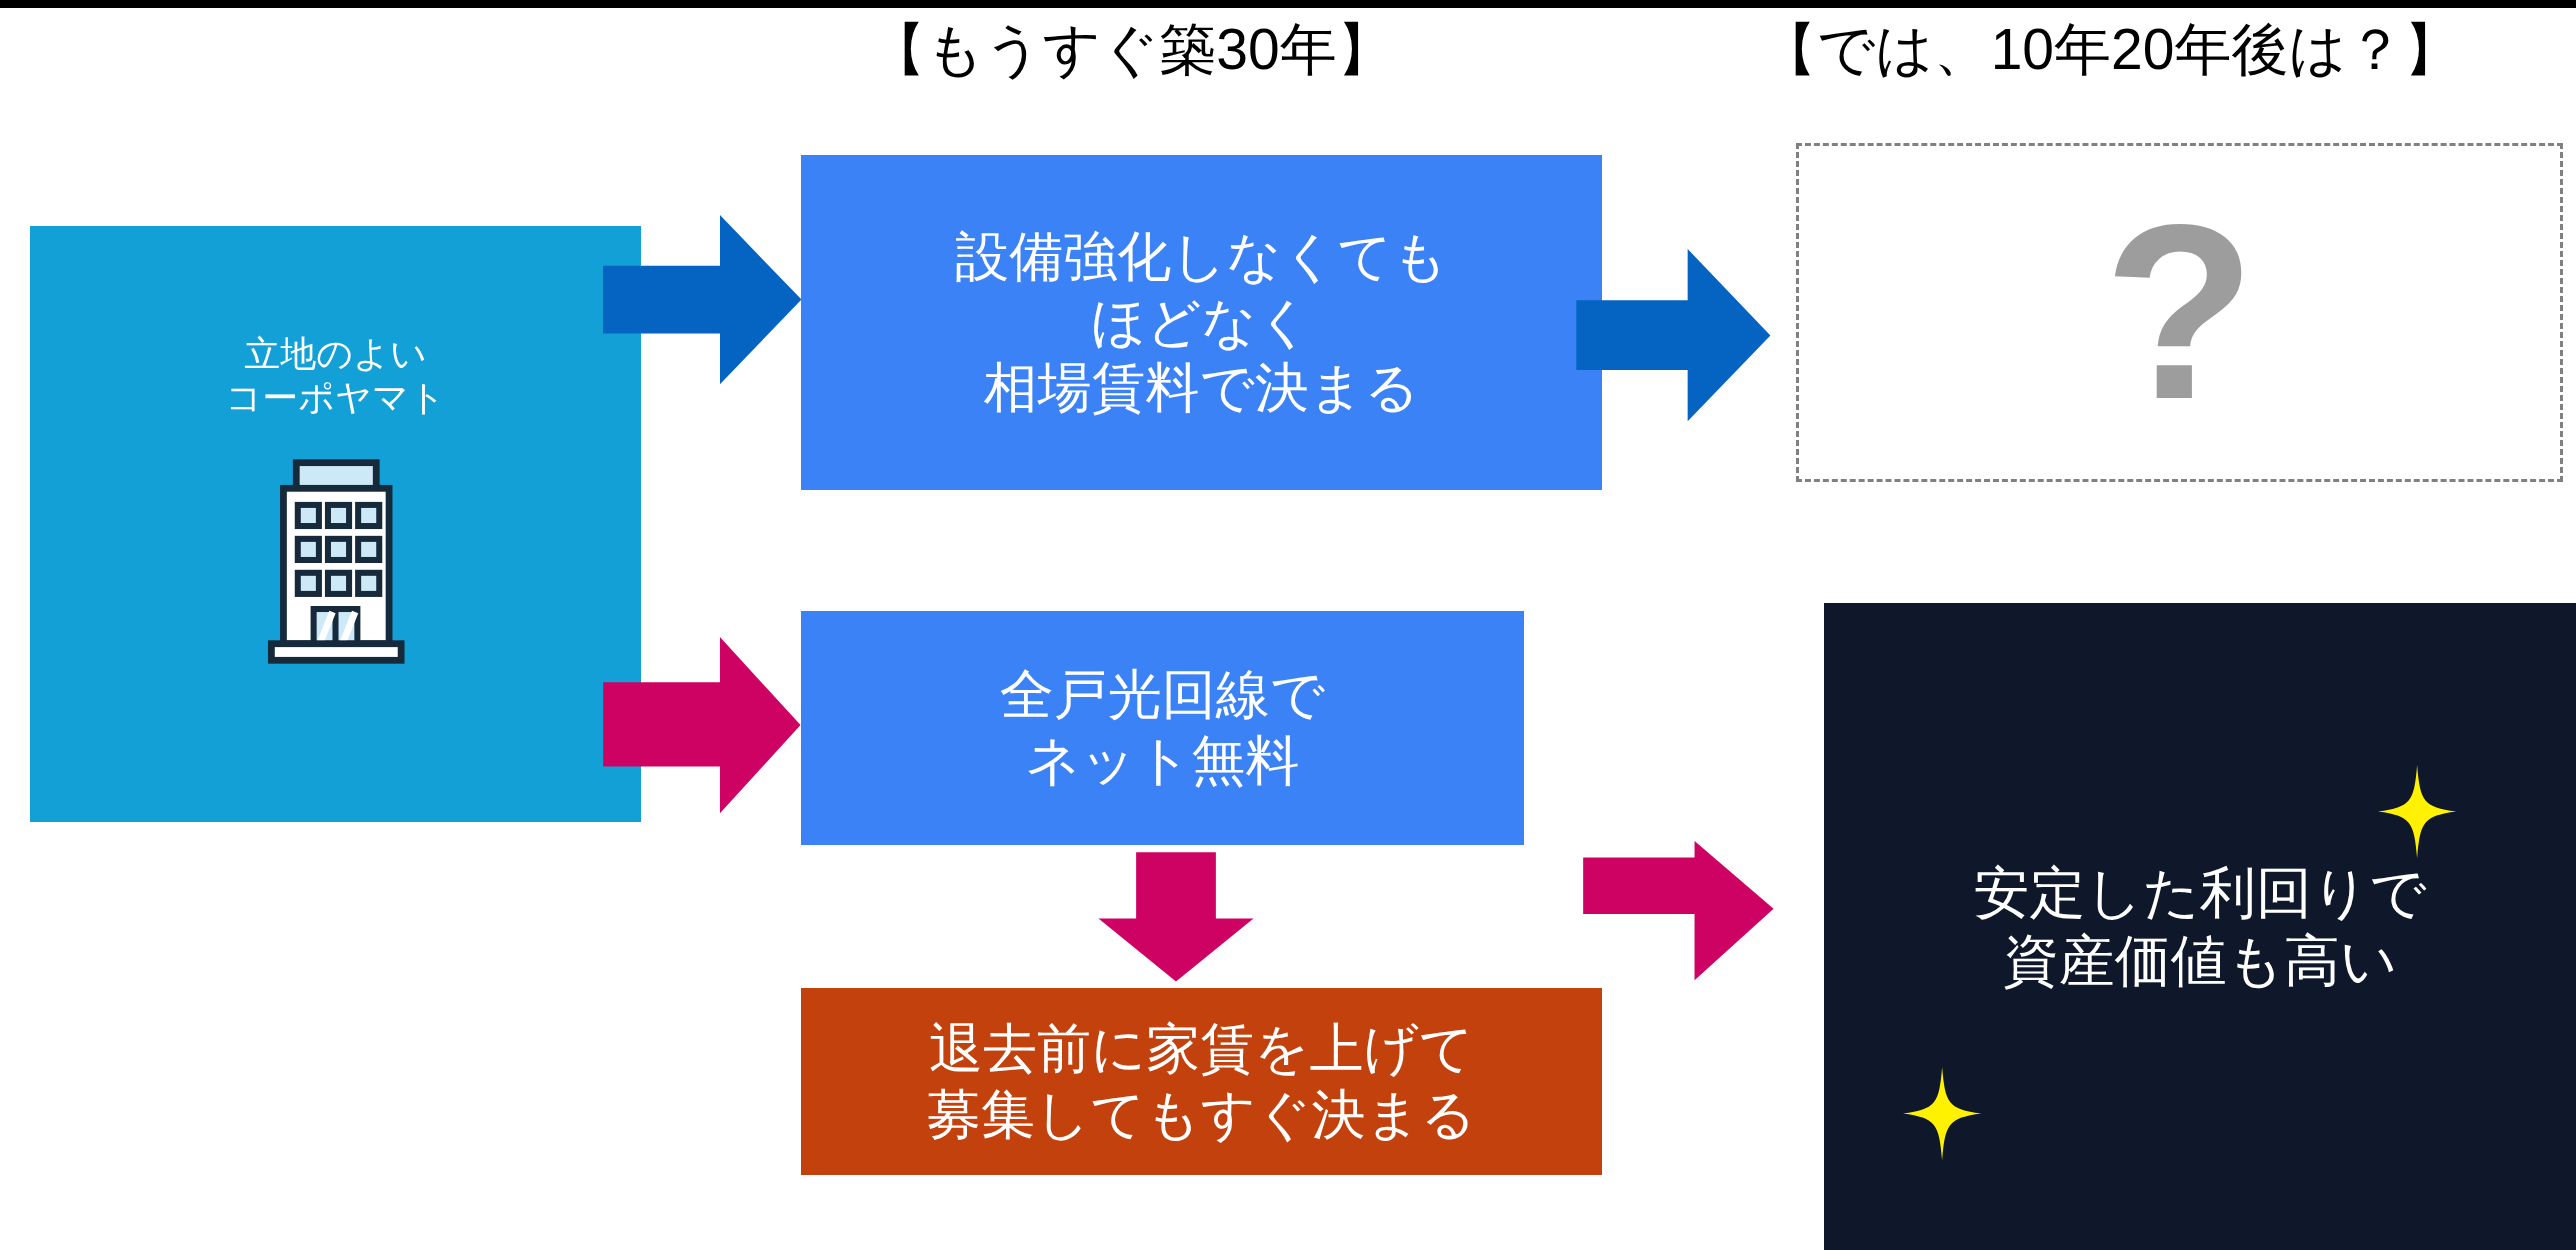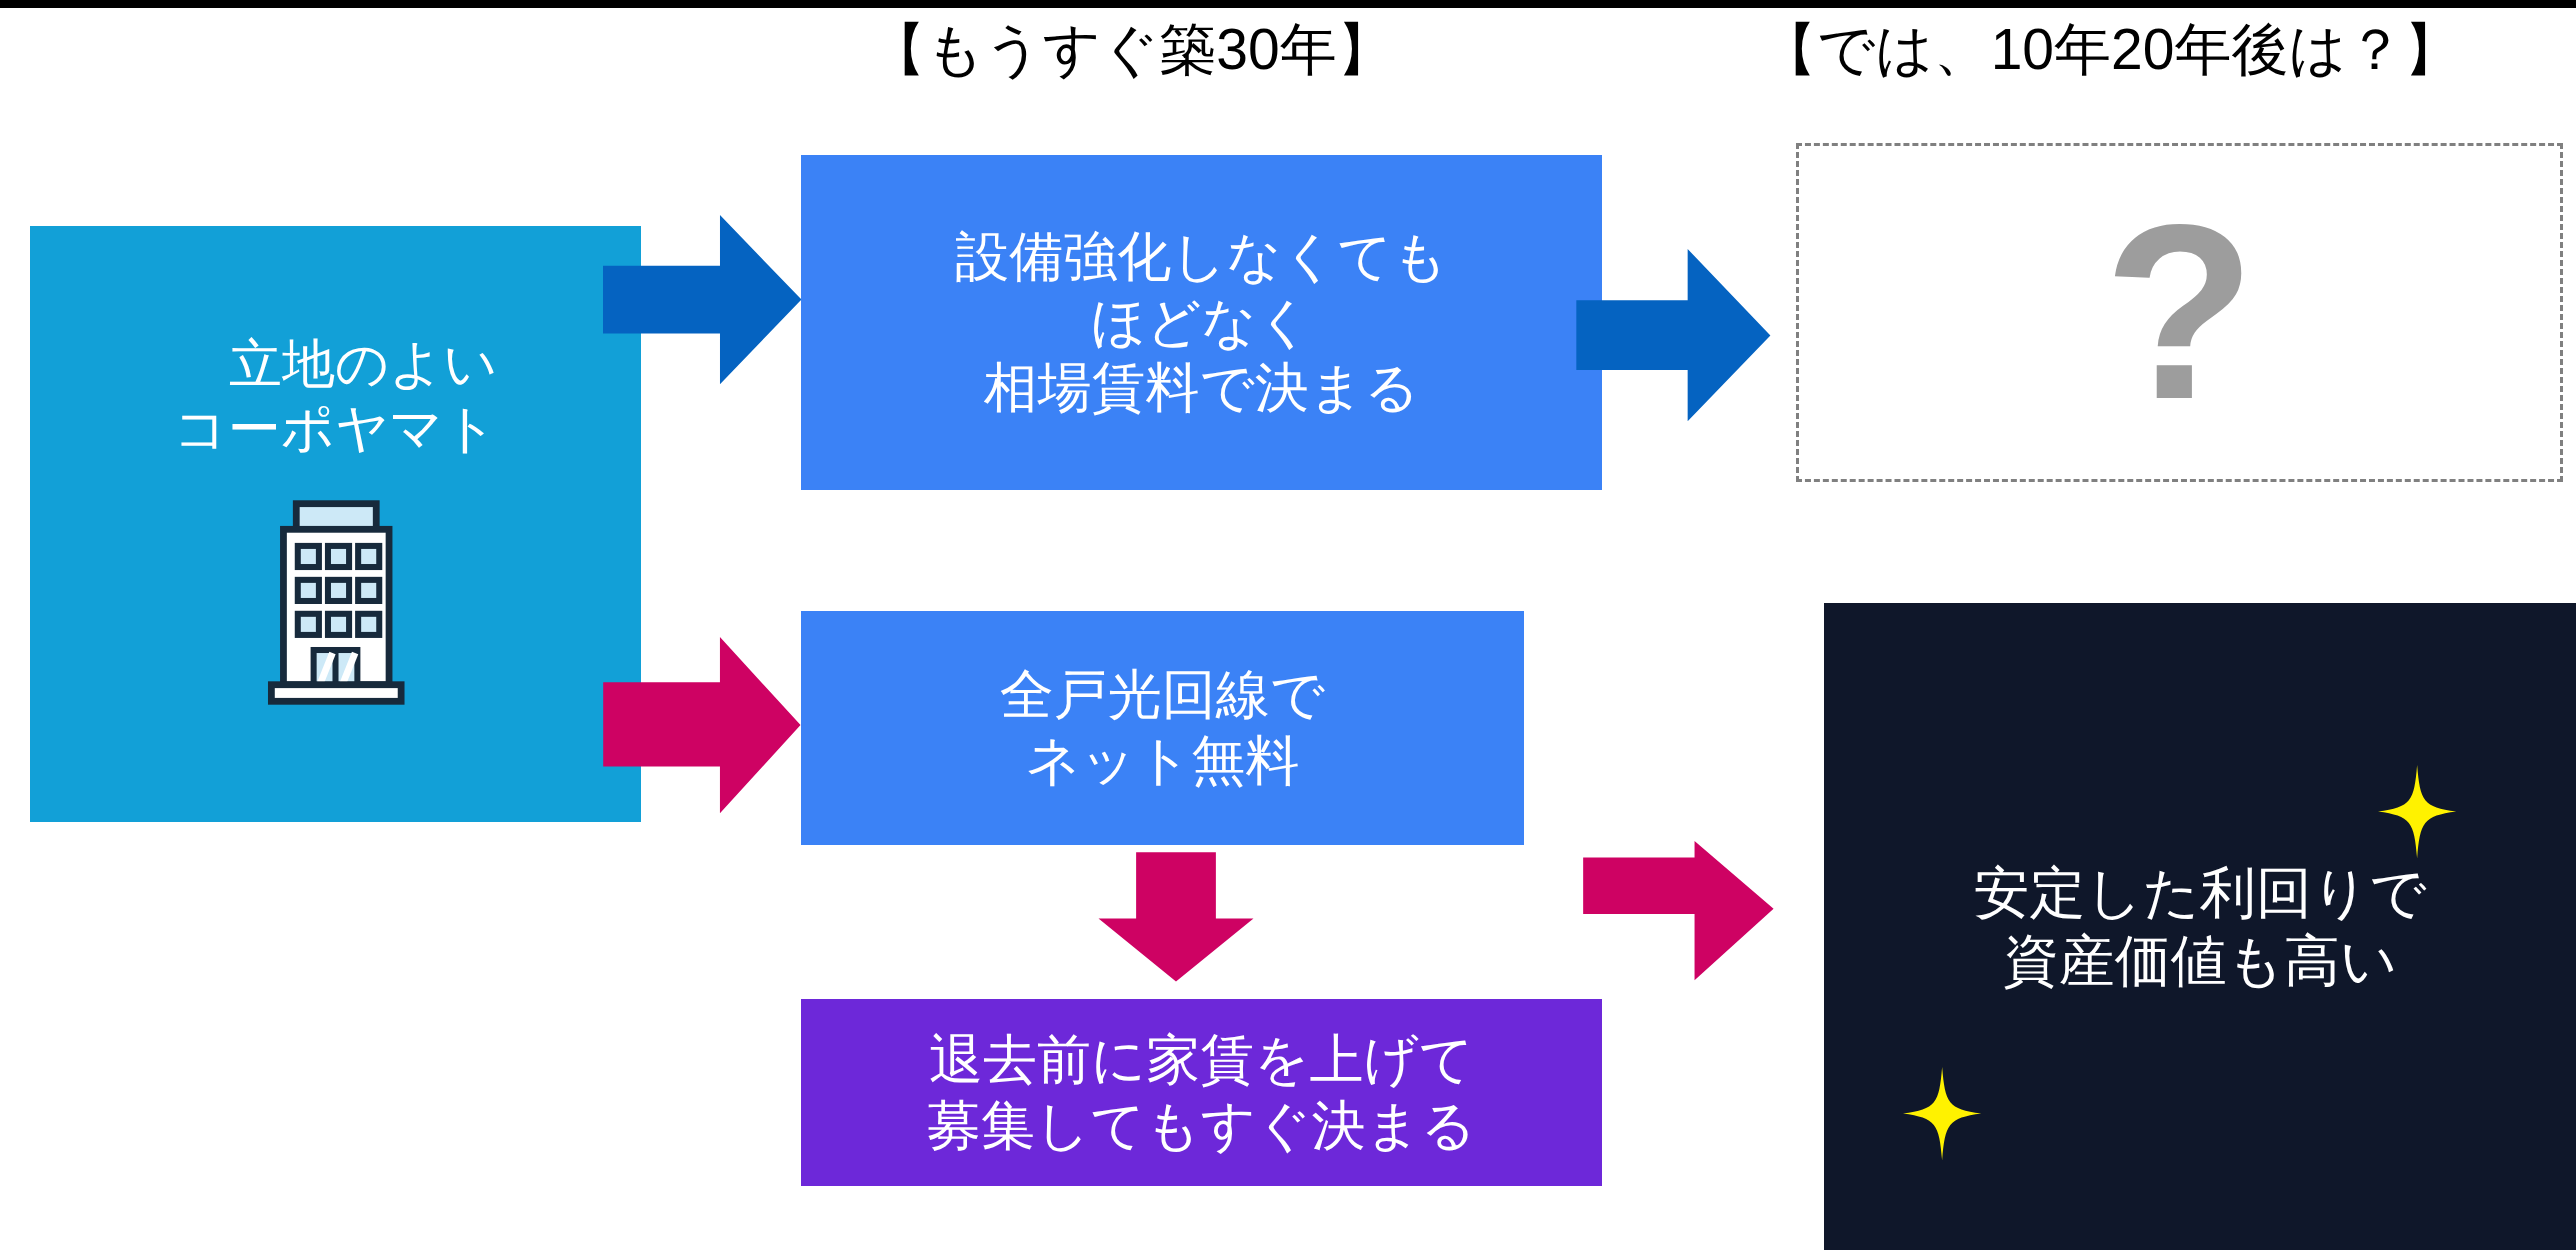--- a/index.html
+++ b/index.html
@@ -16,35 +16,35 @@
   #hdr1{left:869px;top:21px;}
   #hdr2{left:1760px;top:21px;}
 
   .box{position:absolute;box-sizing:border-box;display:flex;
        align-items:center;justify-content:center;text-align:center;}
   .boxtext{color:#fff;font-size:54px;line-height:1.22;white-space:pre-line;}
 
   
   #cyan-box{left:30px;top:226px;width:611px;height:596px;background:#12A0D7;
             flex-direction:column;justify-content:flex-start;padding-top:106px;}
-  #cyan-box .boxtext{font-size:53px;text-align:right;}
+  #cyan-box .boxtext{font-size:36px;}
   #building-icon{margin-top:38px;}
 
   
   #blue-box{left:801px;top:155px;width:801px;height:335px;background:#3b82f6;}
 
   
   #question-box{left:1796px;top:143px;width:767px;height:339px;
       background:#fff;border:3.8px dashed #808080;}
   #question-mark{font-size:249px;color:#9D9D9D;font-weight:700;line-height:0.9;
       font-family:"Liberation Sans","DejaVu Sans",sans-serif;}
 
   
   #magenta-box-1{left:801px;top:611px;width:723px;height:234px;background:#3b82f6;}
-  #magenta-box-2{left:801px;top:988px;width:801px;height:187px;background:#6d28d9;margin-top:11px;}
+  #magenta-box-2{left:801px;top:988px;width:801px;height:187px;background:#c2410c;}
   #magenta-box-right{left:1824px;top:603px;width:752px;height:648px;background:#0f172a;}
   #magenta-box-right .boxtext{font-size:56px;}
 
   
   .arrow-right{position:absolute;}
   .arrow-down{position:absolute;}
 
   
   .sparkle{position:absolute;}
 </style>

